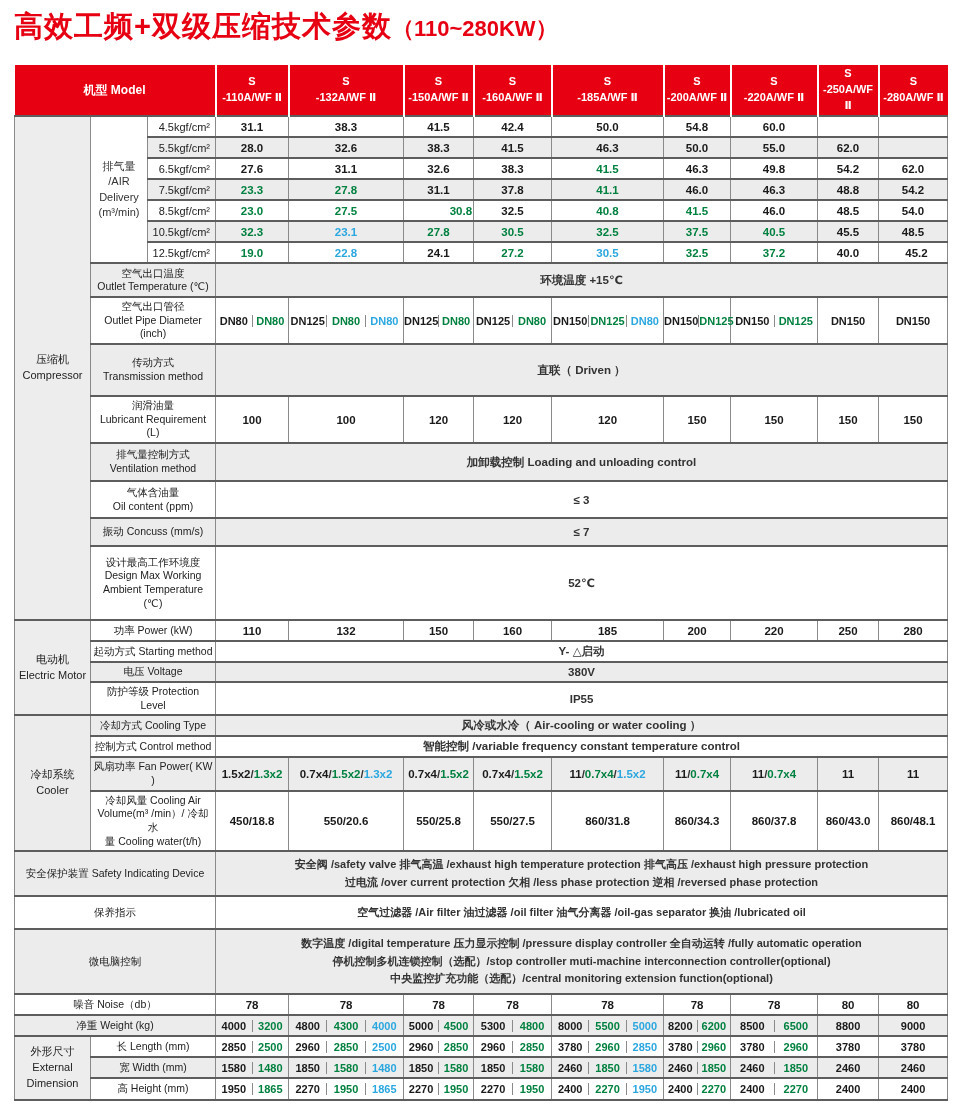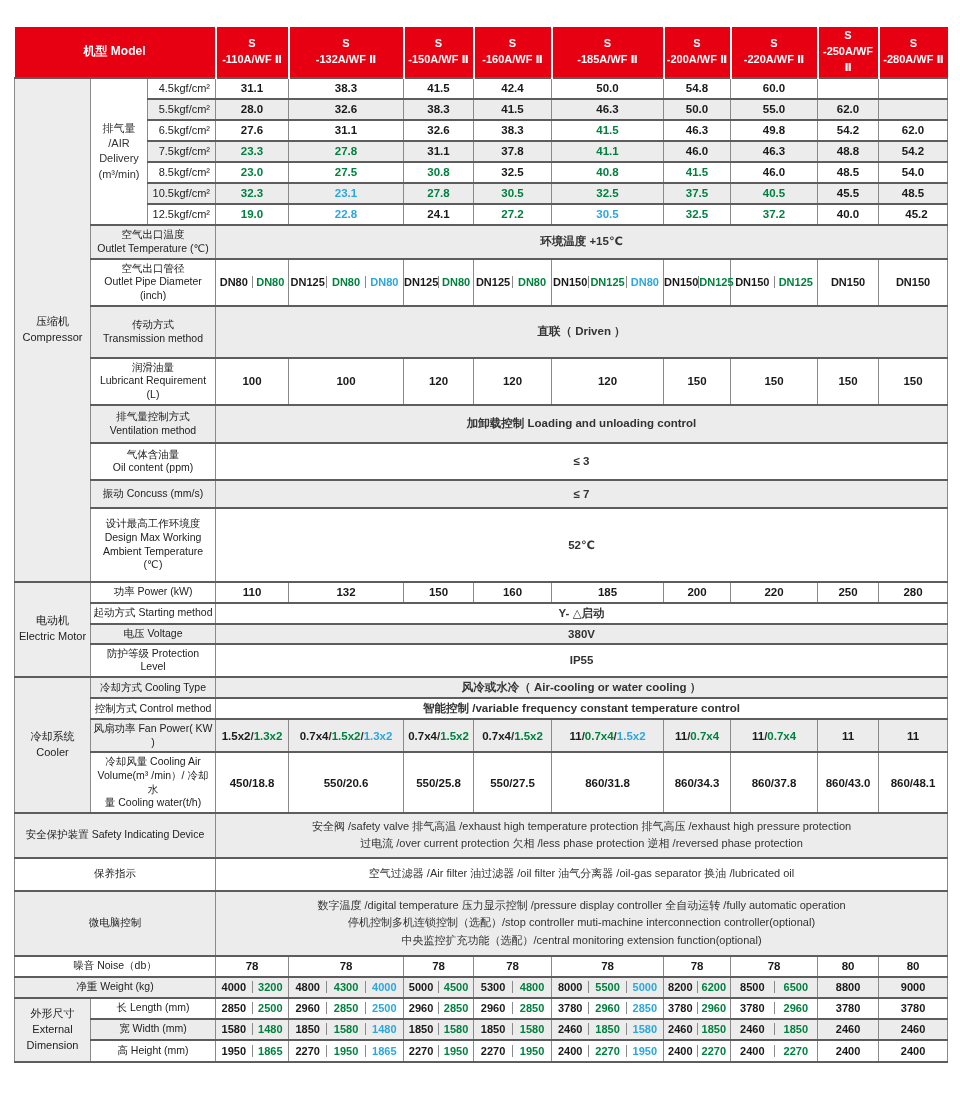--- a/index.html
+++ b/index.html
@@ -14,39 +14,40 @@
   .spec td{border:1px solid #8a8a8a;border-top:2px solid #5d5d5d;border-bottom:2px solid #5d5d5d;
     text-align:center;vertical-align:middle;padding:2px 1px;color:#333;font-size:11px;}
   .spec tr.g td{background:#ececec;}
   .spec td.cat{background:#ededed;white-space:pre-line;font-size:11px;line-height:1.45;color:#222;}
   .spec td.mid{white-space:pre-line;font-size:11px;line-height:1.4;}
   .spec td.lab{white-space:pre-line;font-size:10.5px;line-height:1.3;color:#222;padding:2px 2px;}
   .spec td.press{text-align:right;padding-right:5px;font-size:11px;}
   .spec td.val{font-weight:bold;font-size:11.5px;}
   .spec td.vspan{font-size:11.5px;}
   .spec td.bold{font-weight:bold;}
-  .spec td.multi{font-weight:400;}
+  .spec td.multi{font-weight:700;}
   .spec td.multi div{line-height:1.6;font-size:11px;}
   .spec td.subtd{padding:0;}
   .subwrap{display:flex;align-items:stretch;width:100%;height:100%;}
   .sub{flex:1;display:flex;align-items:center;justify-content:center;font-weight:bold;font-size:11px;border-left:1px solid #8a8a8a;}
   .sub:first-child{border-left:none;}
   .slash{color:#333;font-weight:bold;}
   .spec td.val span{font-weight:bold;}
   tr.hdr{height:40px;}
   tr.hdr th{background:#e60012;color:#fff;border:none;border-right:2px solid #fff;
     font-weight:bold;white-space:pre-line;vertical-align:middle;text-align:center;}
   tr.hdr th.hlabel{font-size:12px;}
   tr.hdr th.hmodel{font-size:11px;line-height:1.45;}
   tr.hdr th:last-child{border-right:none;}
 </style>
 </head>
 <body>
 
 <div class="page">
+  <h1 class="title"><span class="t-main">高效工频+双级压缩技术参数</span><span class="t-suffix">（110~280KW）</span></h1>
 
   <table class="spec">
     <colgroup>
       <col style="width:76px">
         <col style="width:57px">
         <col style="width:68px">
       <col style="width:73px">
         <col style="width:115px">
         <col style="width:70px">
       <col style="width:78px">
@@ -131,21 +132,21 @@
           <td class="val" style="color: rgb(0, 129, 63);">41.1</td>
           <td class="val" style="color: rgb(26, 26, 26);">46.0</td>
           <td class="val" style="color: rgb(26, 26, 26);">46.3</td>
           <td class="val" style="color: rgb(26, 26, 26);">48.8</td>
           <td class="val" style="color: rgb(26, 26, 26);">54.2</td>
         </tr>
         <tr style="height: 21px;">
           <td class="lab press" colspan="1">8.5kgf/cm²</td>
           <td class="val" style="color: rgb(0, 129, 63);">23.0</td>
           <td class="val" style="color: rgb(0, 129, 63);">27.5</td>
-          <td class="val" style="color: rgb(0, 129, 63);">30.8</td>
+          <td class="val" style="color: rgb(0, 129, 63); text-align: right;">30.8</td>
           <td class="val" style="color: rgb(26, 26, 26);">32.5</td>
           <td class="val" style="color: rgb(0, 129, 63);">40.8</td>
           <td class="val" style="color: rgb(0, 129, 63);">41.5</td>
           <td class="val" style="color: rgb(26, 26, 26);">46.0</td>
           <td class="val" style="color: rgb(26, 26, 26);">48.5</td>
           <td class="val" style="color: rgb(26, 26, 26);">54.0</td>
         </tr>
         <tr class="g" style="height: 21px;">
           <td class="lab press" colspan="1">10.5kgf/cm²</td>
           <td class="val" style="color: rgb(0, 129, 63);">32.3</td>

